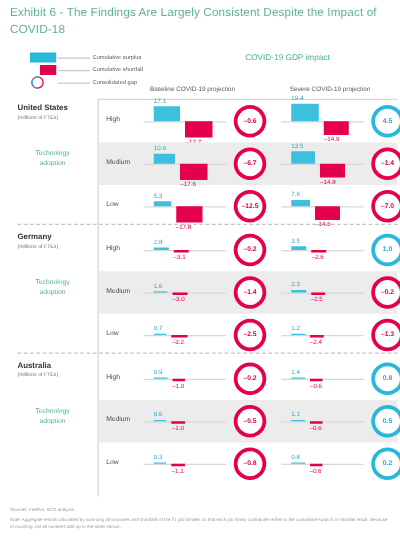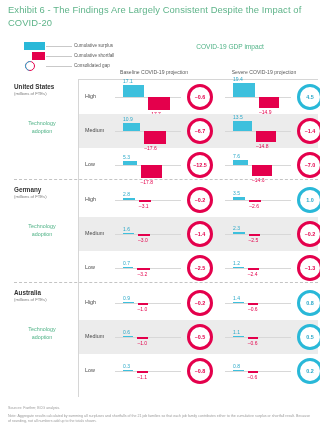--- a/index.html
+++ b/index.html
@@ -266,21 +266,21 @@
   .note {
     margin-top: 3px;
     font-size: 3.6px;
     line-height: 5px;
     color: #9a9a9a;
   }
 </style>
 </head>
 <body>
 
-<div class="title">Exhibit 6 - The Findings Are Largely Consistent Despite the Impact of COVID-20</div>
+<div class="title">Exhibit 6 - The Findings Are Largely Consistent Despite the Impact of COVID-18</div>
 
 <div class="legend">
   <div class="legend-row">
     <span class="legend-swatch surplus"></span>
     <span class="legend-line"></span>
     <span class="legend-label">Cumulative surplus</span>
   </div>
   <div class="legend-row">
     <span class="legend-swatch shortfall"></span>
     <span class="legend-line"></span>

